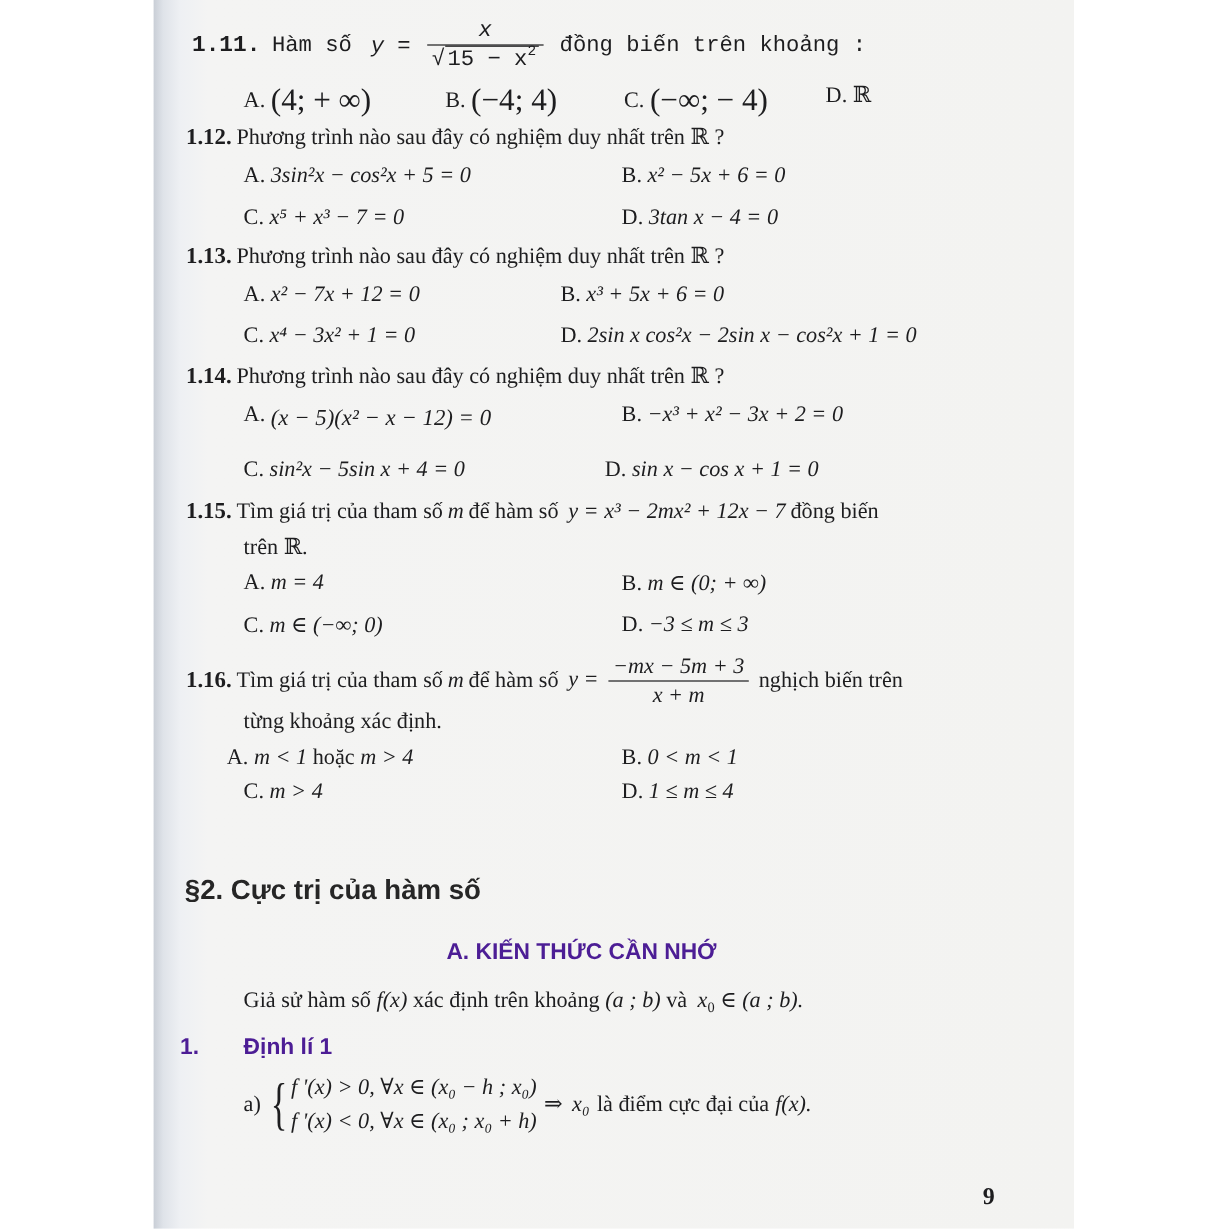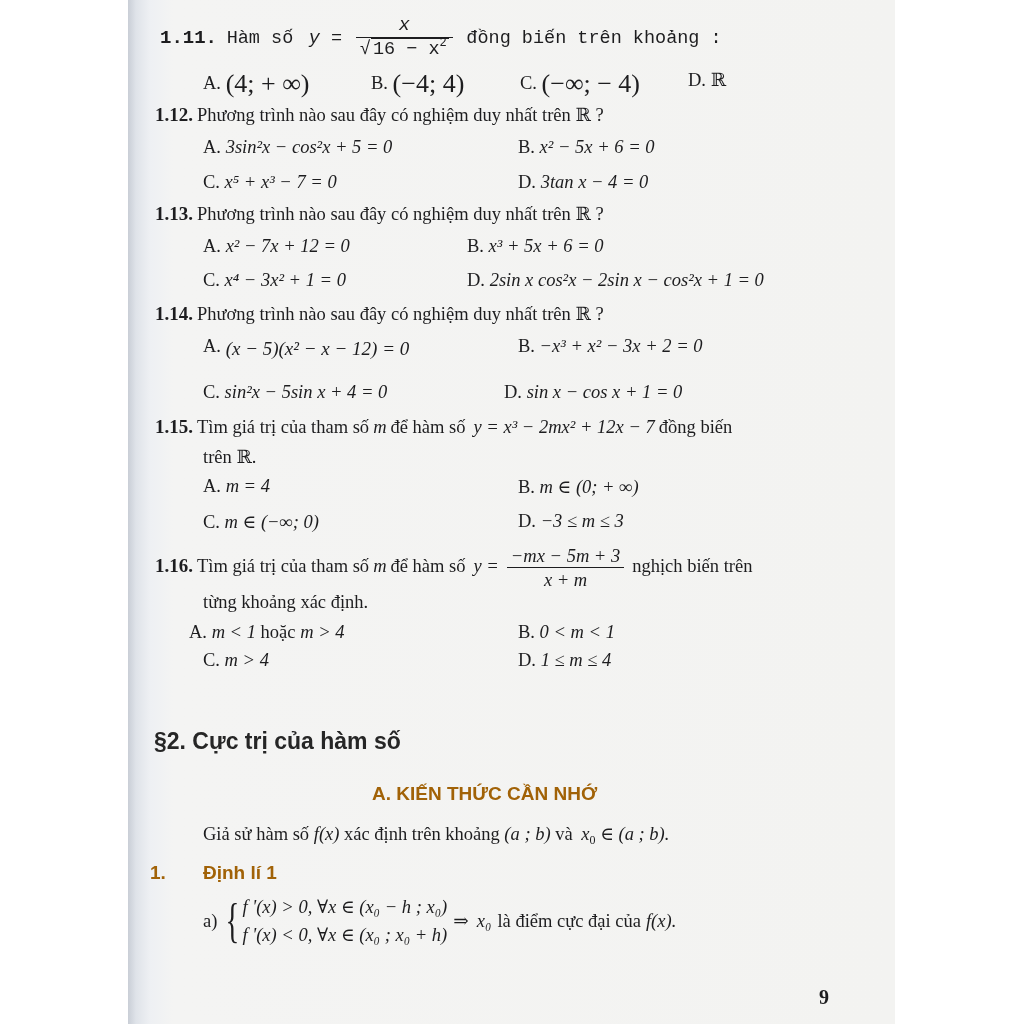--- a/index.html
+++ b/index.html
@@ -18,39 +18,39 @@
     .math { font-style: italic; }
     .up { font-style: normal; }
     sup { font-size: 12px; vertical-align: 8px; line-height: 0; font-style: normal; }
     sub { font-size: 12px; vertical-align: -4px; line-height: 0; font-style: normal; }
     .frac { display: inline-block; vertical-align: middle; text-align: center; margin: 0 4px; }
     .frac .num { display: block; padding: 0 4px 1px; border-bottom: 1.2px solid #1d1d1f; line-height: 20px; }
     .frac .den { display: block; padding: 1px 4px 0; line-height: 22px; }
     .sqrt { display: inline-block; }
     .sqrt .rad { border-top: 1.2px solid #1d1d1f; padding: 0 2px; }
     .sec-title { font-family: "Liberation Sans", "DejaVu Sans", sans-serif; font-size: 23px; font-weight: bold; color: #262626; }
-    .sub-title { font-family: "Liberation Sans", "DejaVu Sans", sans-serif; font-size: 19px; font-weight: bold; color: #a16207; }
+    .sub-title { font-family: "Liberation Sans", "DejaVu Sans", sans-serif; font-size: 19px; font-weight: bold; color: #4c1d95; }
     .brace-wrap { display: inline-flex; align-items: center; }
     .brace { font-size: 48px; line-height: 48px; font-weight: 200; transform: scaleX(0.6); display: inline-block; margin-right: -2px; }
     .sys { display: inline-flex; flex-direction: column; line-height: 28px; }
     .pagenum { font-size: 20px; font-weight: bold; }
     .big-paren { font-size: 26px; vertical-align: -3px; }
   </style>
 </head>
 <body>
 
 <div class="page"></div>
 
 <div class="abs" style="left:160px; top:16px;font-family:Liberation Mono, monospace;">
   <span class="qnum">1.11.</span>
   <span class="txt">Hàm số</span>
   <span class="txt math" style="margin-left:6px;">y =</span>
   <span class="frac txt math">
     <span class="num">x</span>
-    <span class="den"><span class="sqrt up">√<span class="rad math"><span class="up">16 − x</span><sup>2</sup></span></span></span>
+    <span class="den"><span class="sqrt up">√<span class="rad math"><span class="up">15 − x</span><sup>2</sup></span></span></span>
   </span>
   <span class="txt">đồng biến trên khoảng :</span>
 </div>
 <div class="abs opt" style="left:203px; top:69px;"><span>A.</span> <span class="big-paren">(4; + ∞)</span></div>
 <div class="abs opt" style="left:371px; top:69px;"><span>B.</span> <span class="big-paren">(−4; 4)</span></div>
 <div class="abs opt" style="left:520px; top:69px;font-family:Liberation Serif, serif;"><span>C.</span> <span class="big-paren">(−∞; − 4)</span></div>
 <div class="abs opt" style="left:688px; top:69px;"><span>D.</span> <span>ℝ</span></div>
 
 <div class="abs" style="left:155px; top:104px;">
   <span class="qnum">1.12.</span>

